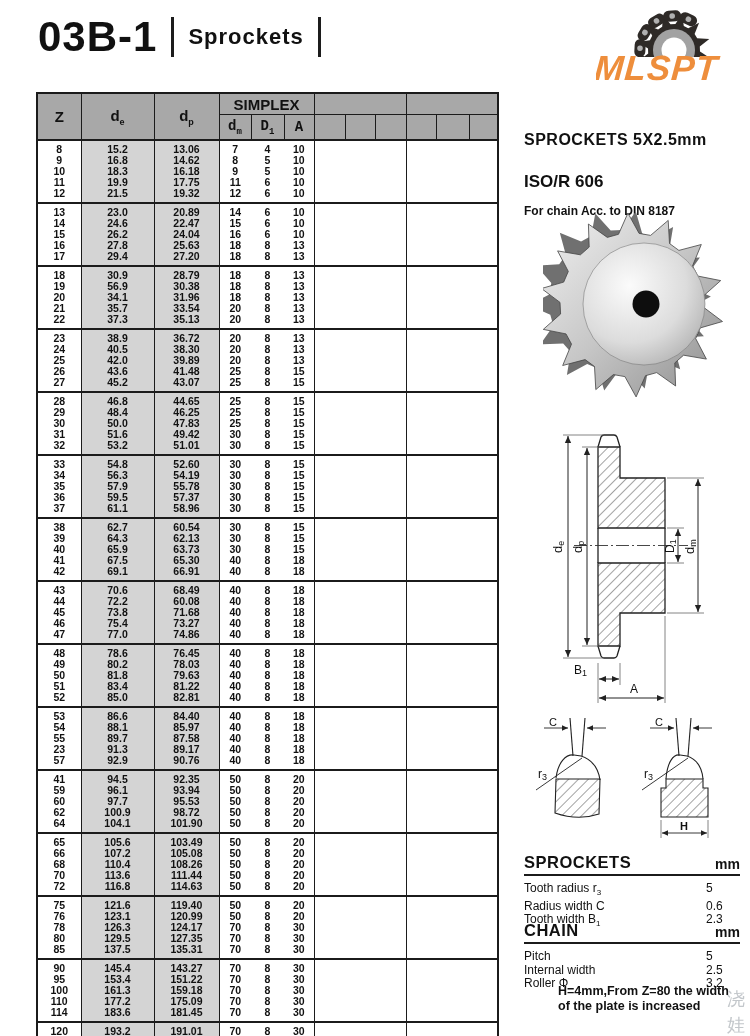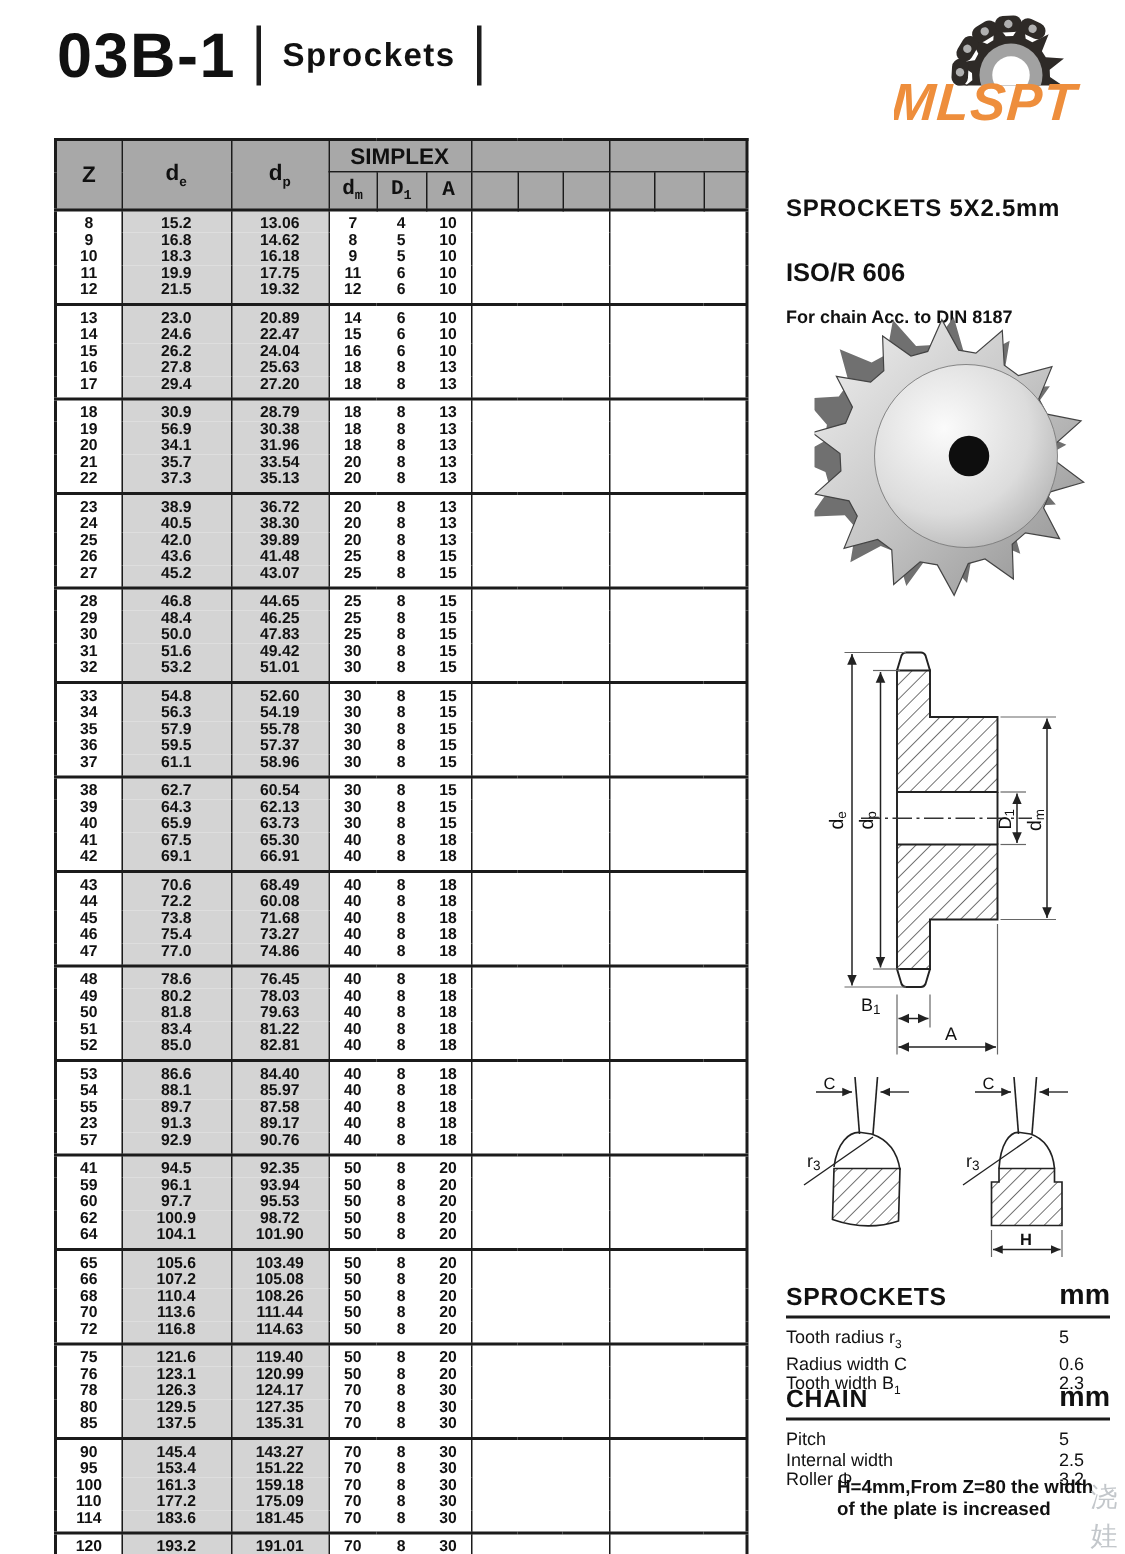--- a/index.html
+++ b/index.html
@@ -40,21 +40,21 @@
   .prod-sub2{position:absolute;left:524px;top:172px;font-size:17px;font-weight:bold;}
 
   .photo{position:absolute;left:543px;top:190px;}
   .drawing{position:absolute;left:516px;top:420px;}
   .teeth{position:absolute;left:528px;top:716px;}
 
   .spec{position:absolute;left:524px;width:216px;}
   .spec-head{display:flex;justify-content:space-between;align-items:flex-end;
              border-bottom:2.5px solid #1b1b1b;padding-bottom:2px;margin-bottom:6px;}
   .spec-title{font-size:16.5px;font-weight:bold;letter-spacing:.5px;}
-  .spec-unit{font-size:19px;font-weight:bold;}
+  .spec-unit{font-size:14px;font-weight:bold;}
   .spec-row{display:flex;font-size:12px;font-weight:normal;line-height:13.5px;}
   .spec-label{flex:1;}
   .spec-label sub{font-size:8px;}
   .spec-val{width:34px;text-align:left;}
 
   .footnote{position:absolute;left:524px;top:984px;font-size:12.5px;font-weight:bold;line-height:15px;margin-left:34px;}
 
   .watermark{position:absolute;left:727px;top:986px;font-size:18px;color:#c3c7cb;
              line-height:26px;font-family:"DejaVu Sans",sans-serif;}
 

